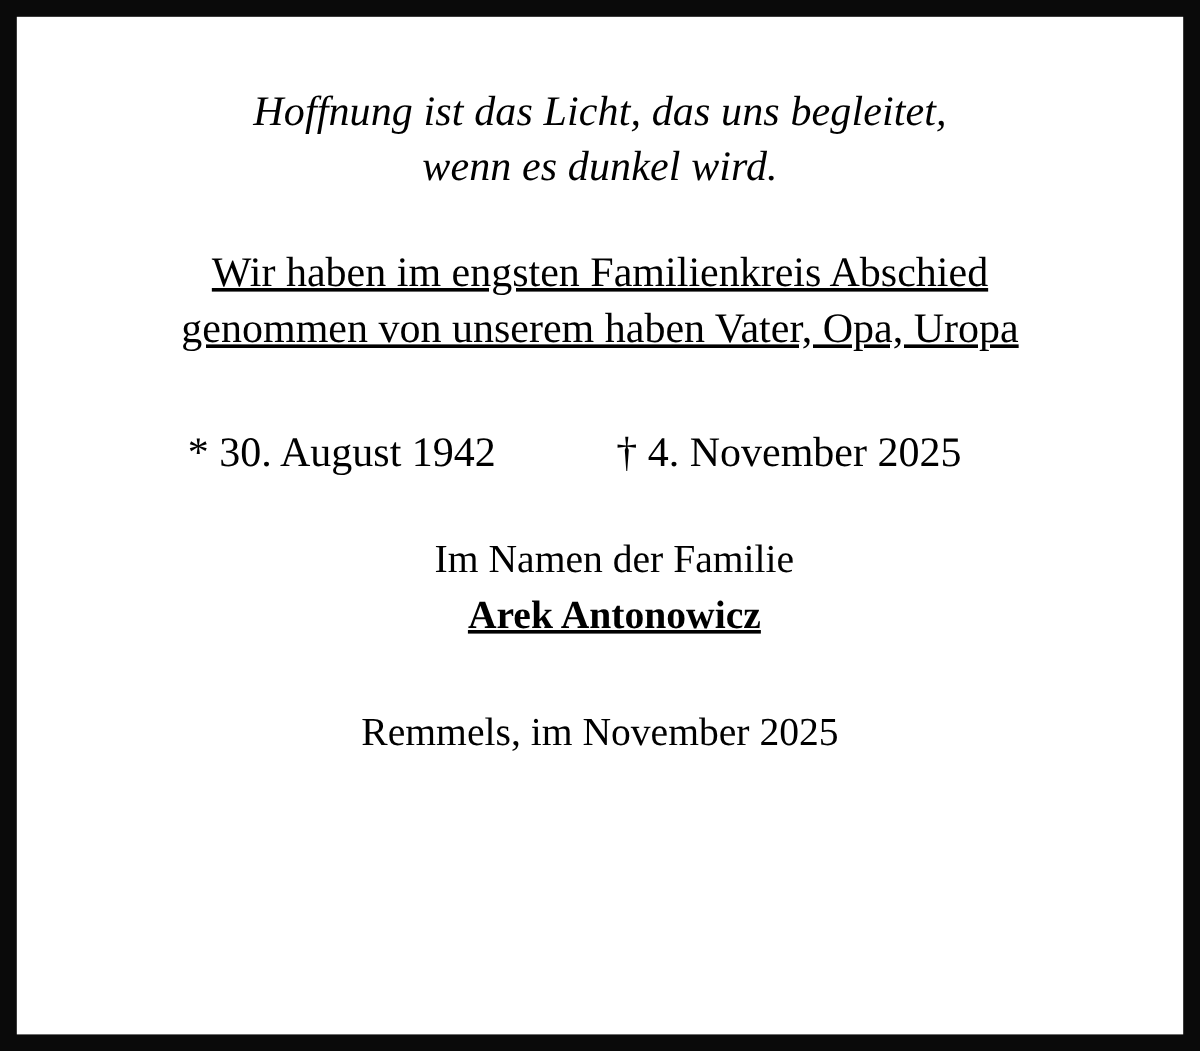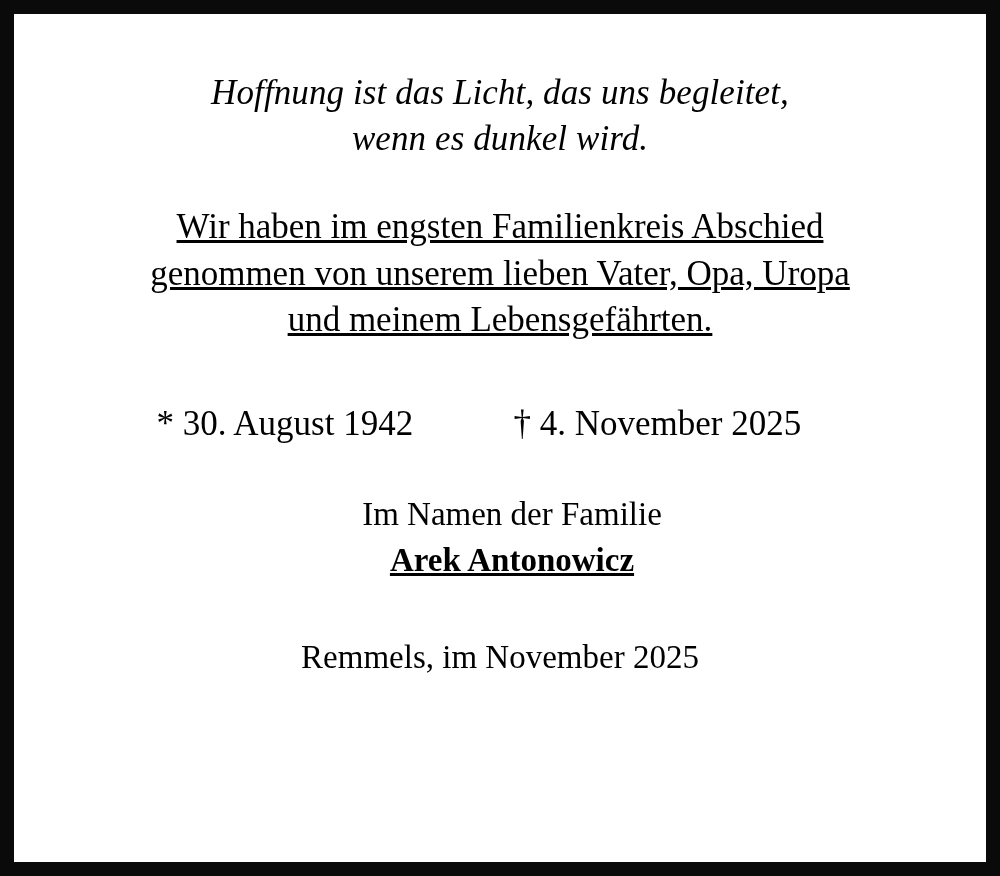--- a/index.html
+++ b/index.html
@@ -105,22 +105,21 @@
 <div class="obituary-frame">
   <div class="obituary-card">
 
     <div class="quote">
       <span>Hoffnung ist das Licht, das uns begleitet,</span>
       <span class="quote-line-2">wenn es dunkel wird.</span>
     </div>
 
     <div class="intro">
       <span>Wir haben im engsten Familienkreis Abschied</span>
-      <span>genommen von unserem lieben Vater, Opa, Uropa</span>
-      <span>und meinem Lebensgefährten.</span>
+      <span>genommen von unserem haben Vater, Opa, Uropa</span>
     </div>
 
 
     <div class="dates">
       <div class="date-birth">* 30. August 1942</div>
       <div class="date-death">† 4. November 2025</div>
     </div>
 
     <div class="family-block">
       <div>Im Namen der Familie</div>

